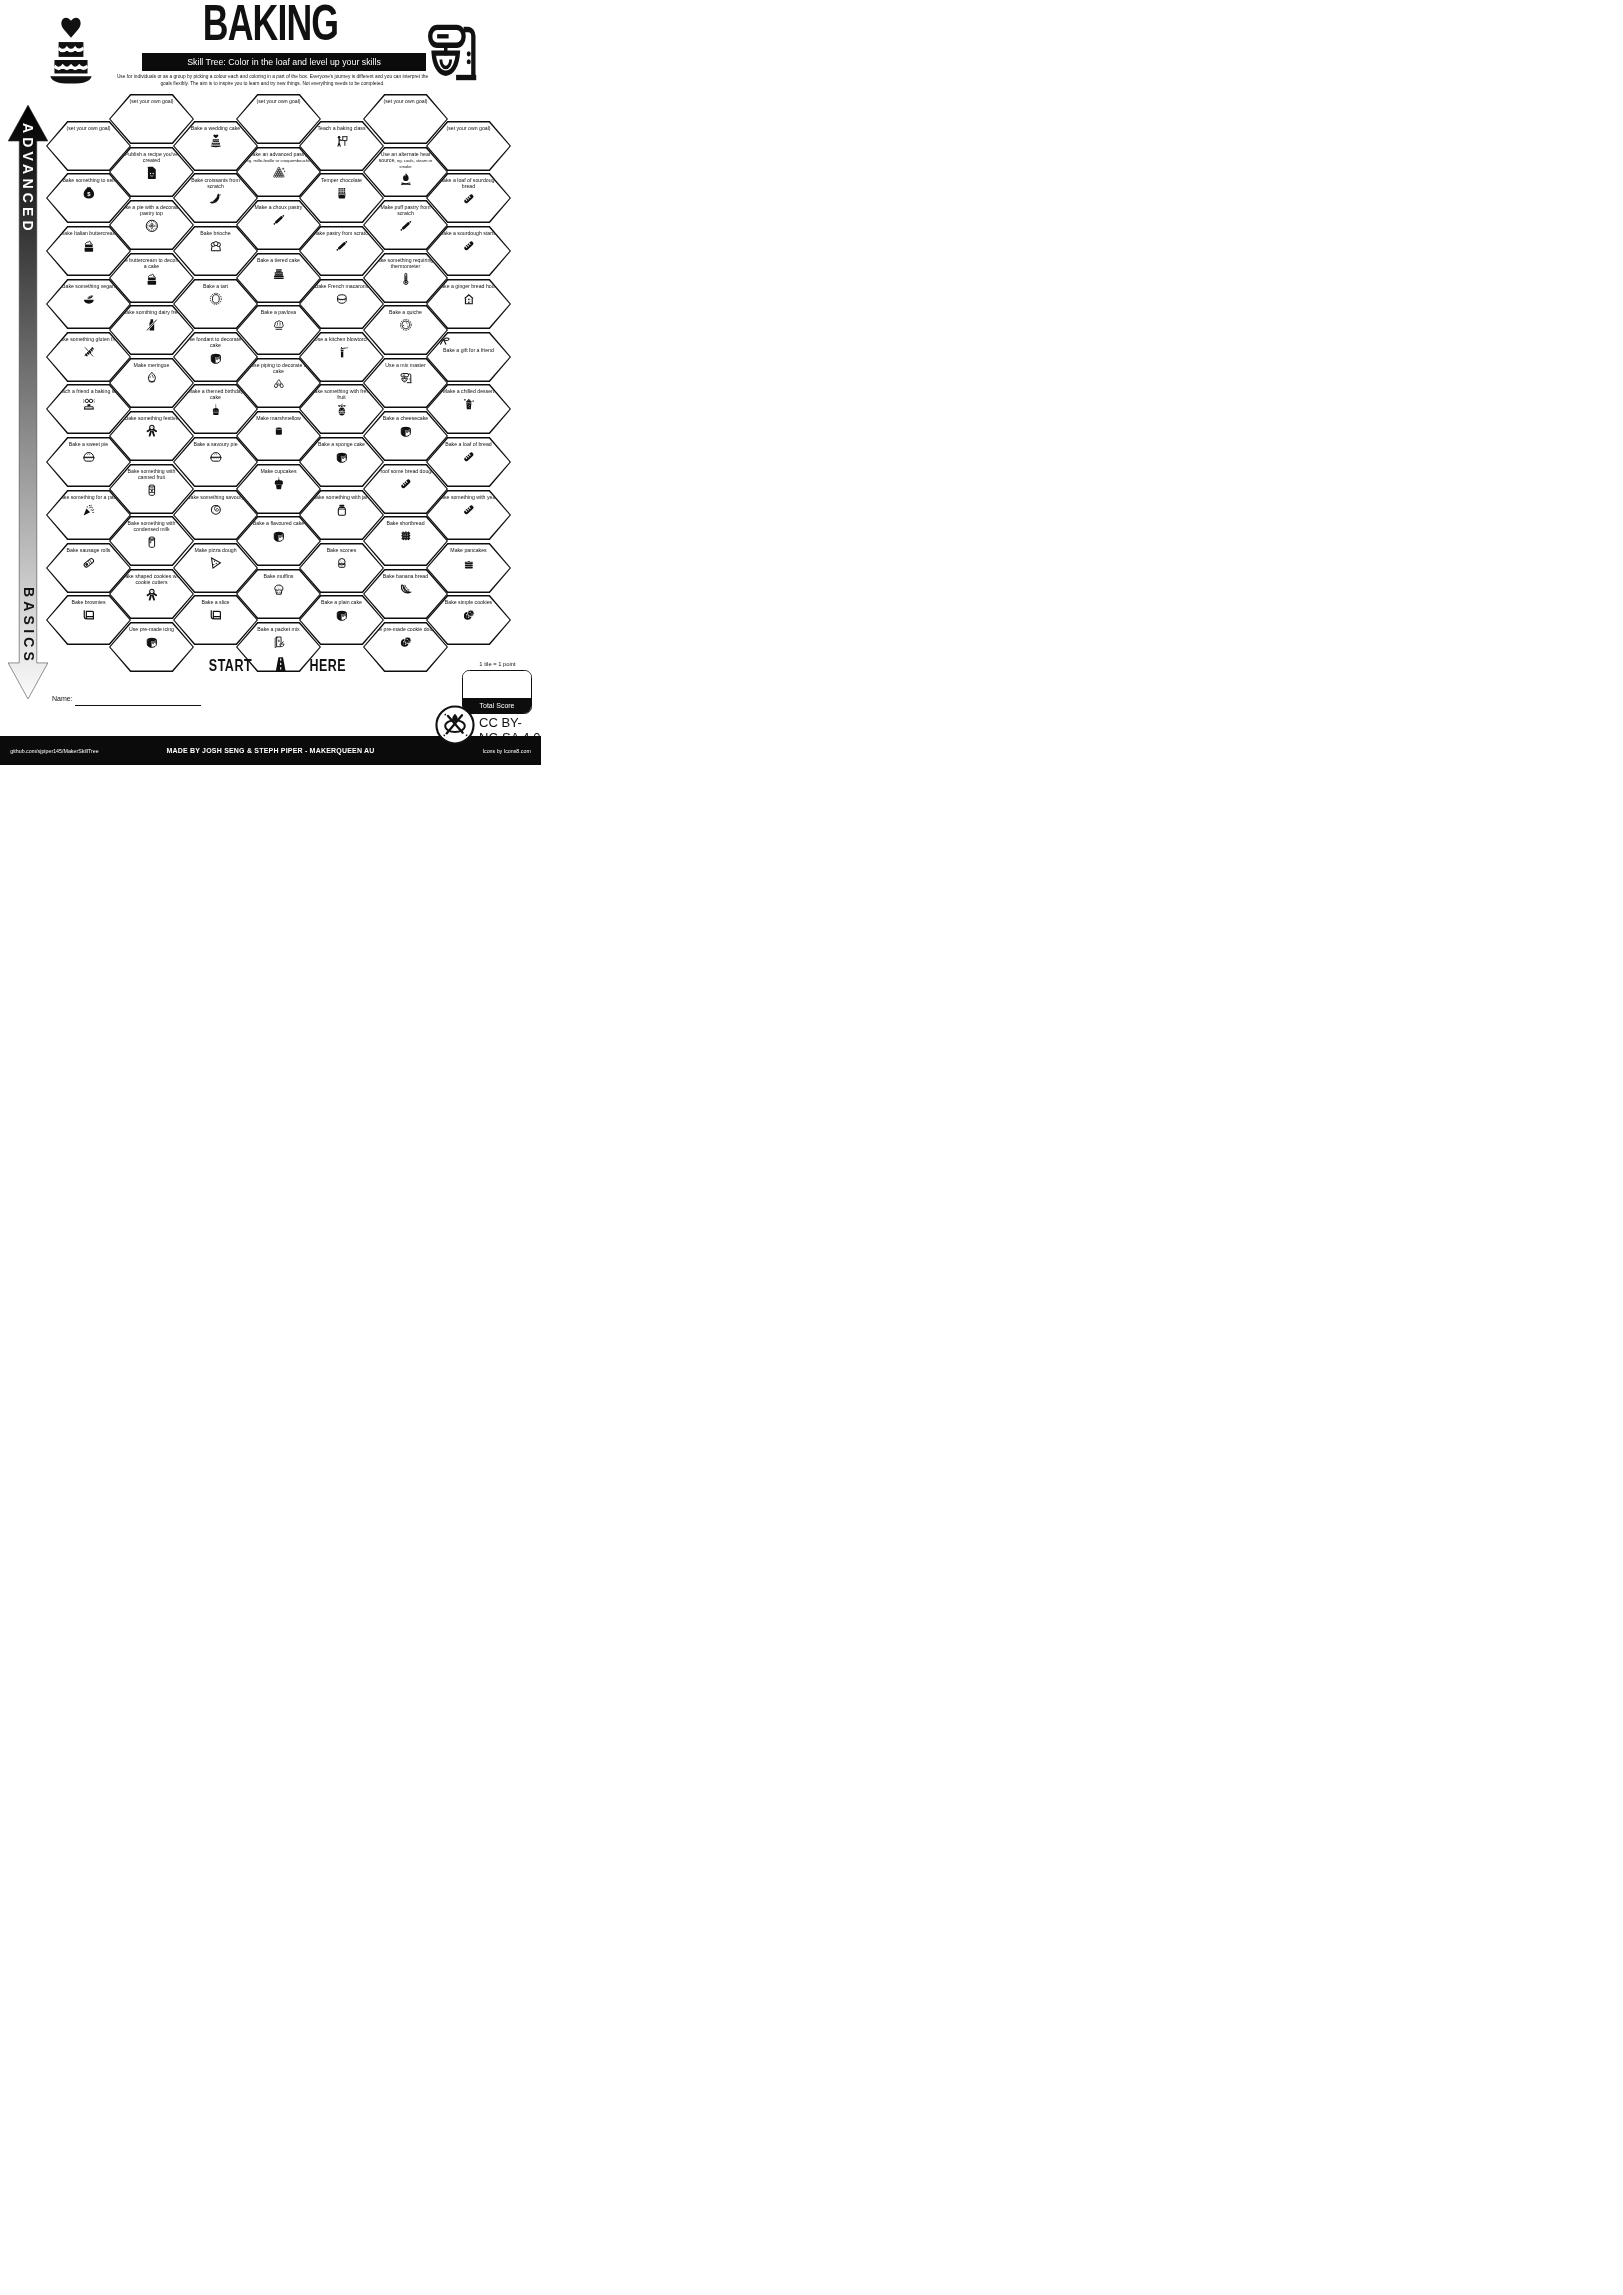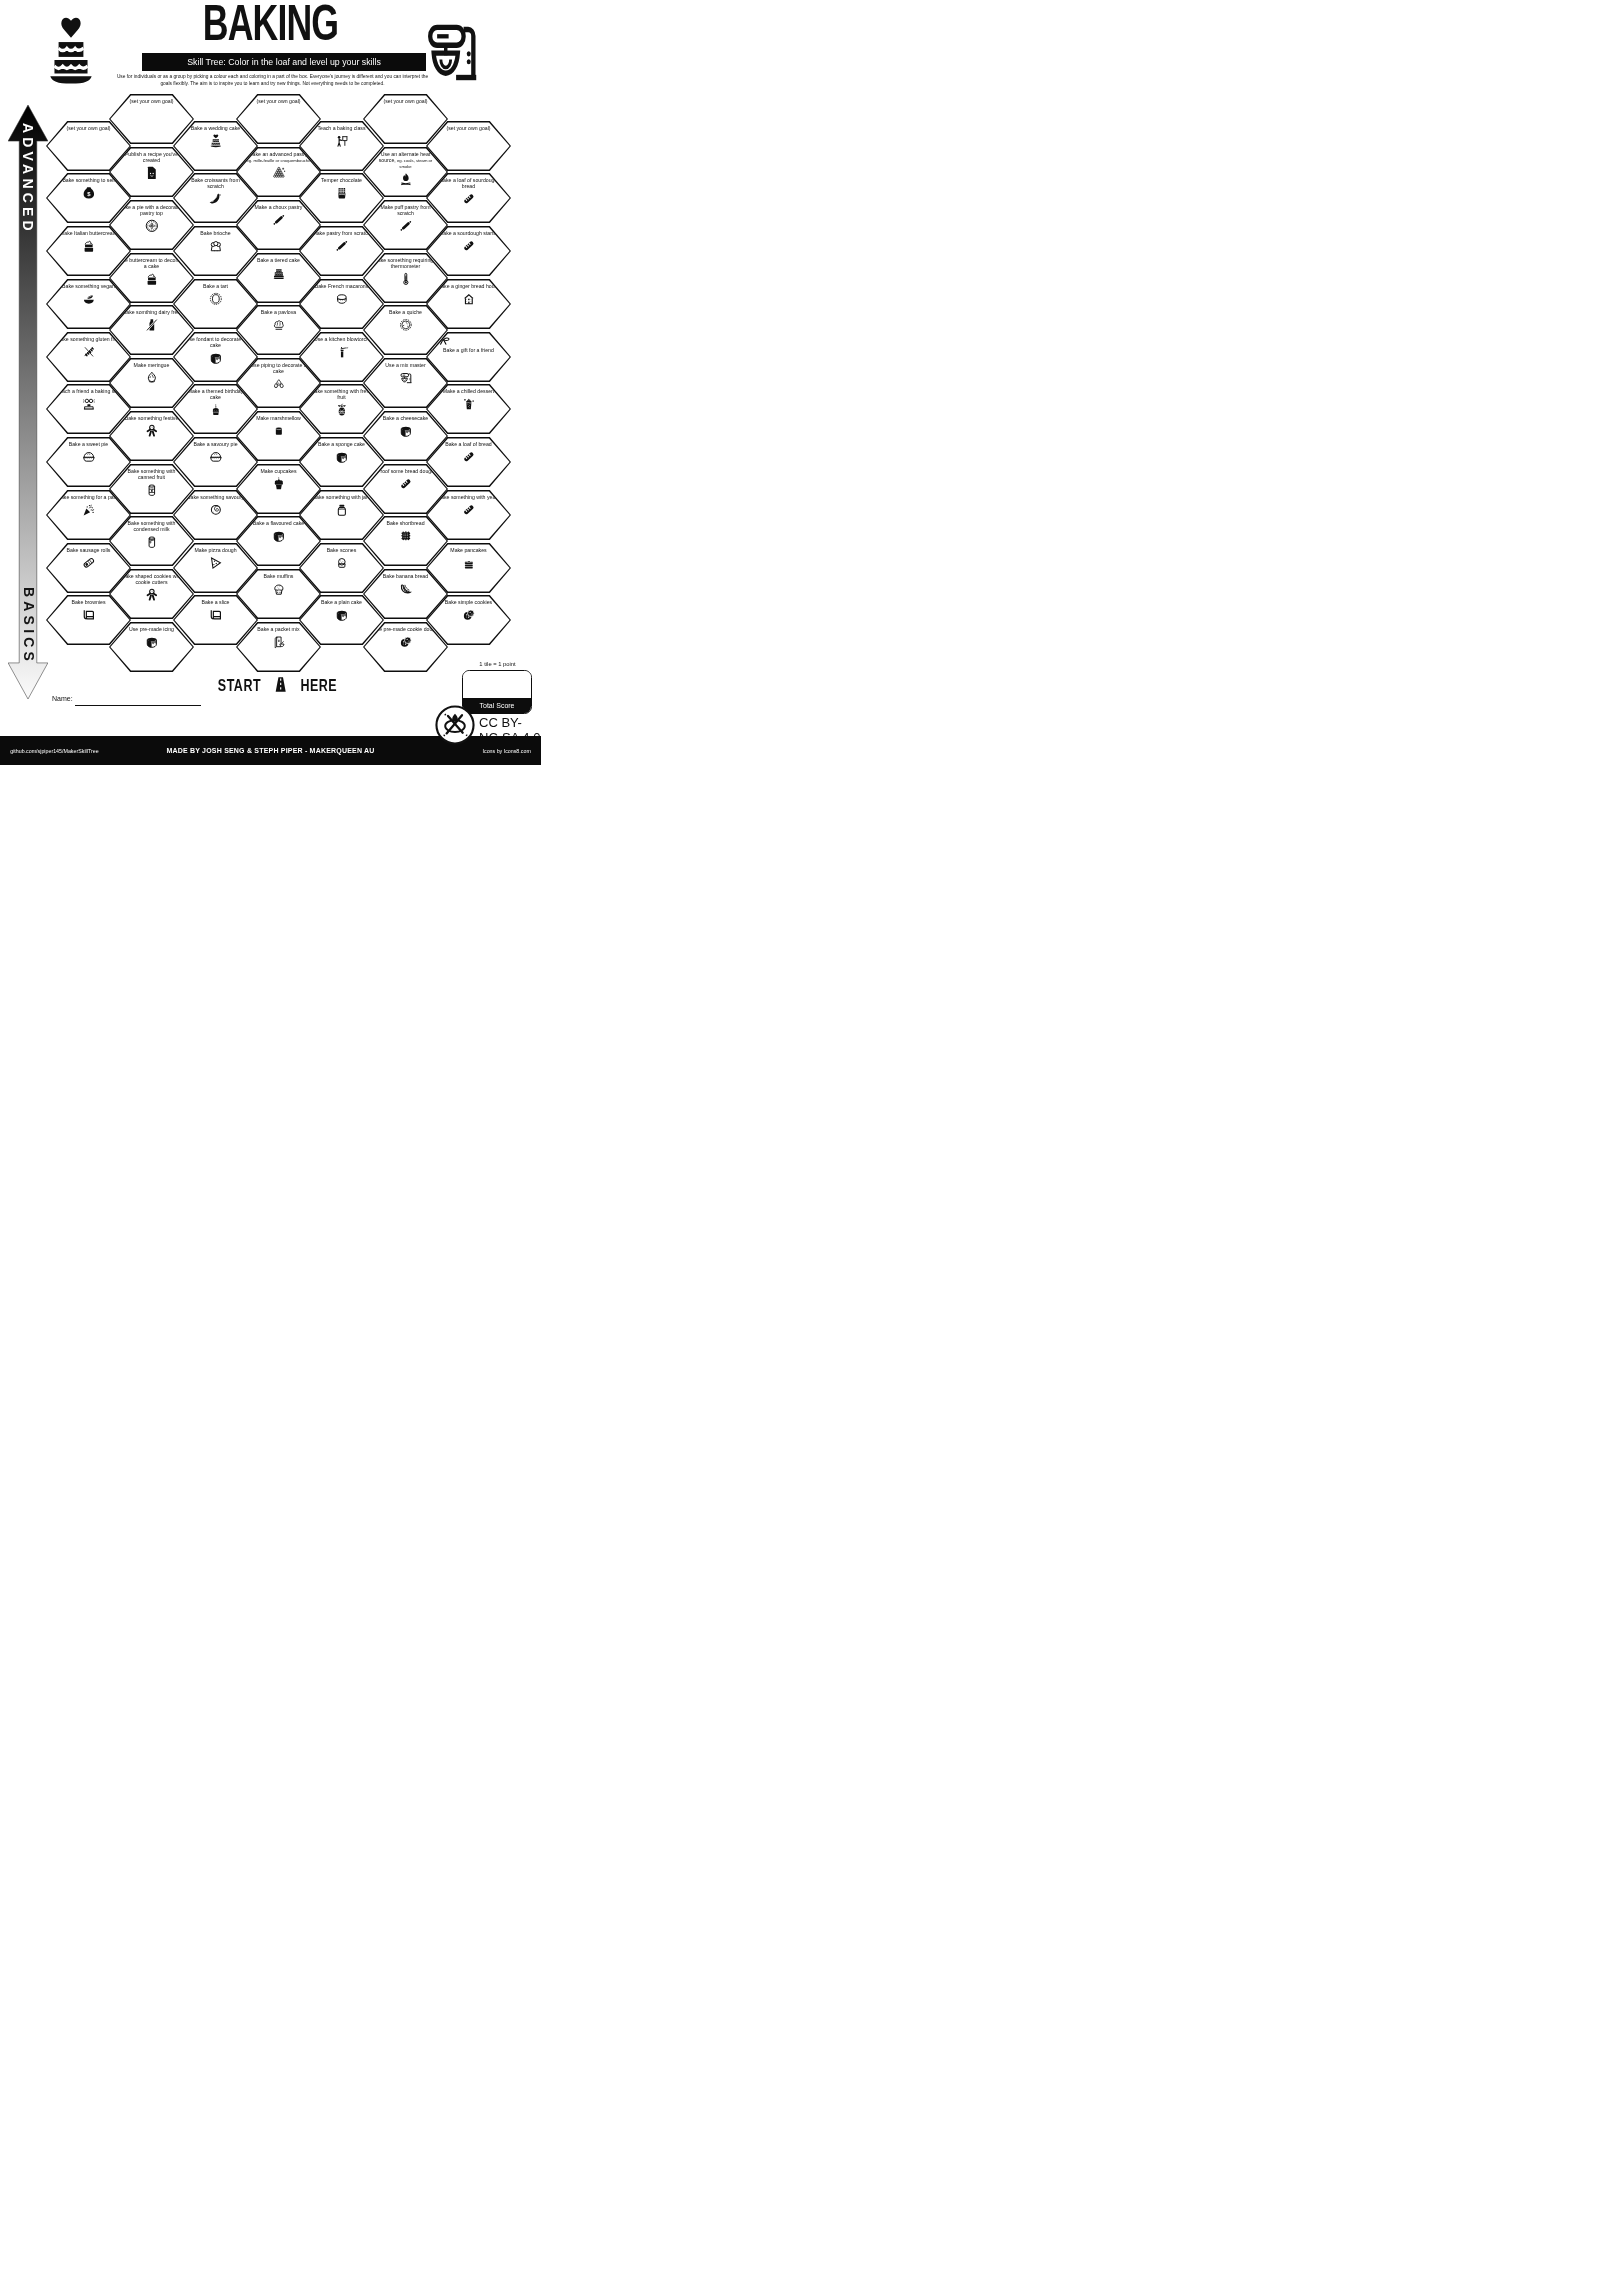--- a/index.html
+++ b/index.html
@@ -32,22 +32,22 @@
      display:flex;flex-direction:column;align-items:center;box-sizing:border-box;padding-top:3.7px;}
   .hex-label{width:80%;margin:0 auto;text-align:center;font-size:5.2px;line-height:1.14;}
   .hex-label .sub{font-size:4.2px;}
   .hex-icon{margin-top:1.4px;line-height:0;}
   .hex-icon svg{width:15.7px;height:15.7px;}
   .hex.bow .hex-icon{position:absolute;top:-1.4px;left:6.5px;margin:0;}
   .hex.bow .hex-icon svg{width:18.5px;height:15.7px;}
   .hex.bow .hex-label{margin-top:11px;}
 
   
-  #start-here{left:194px;top:674px;width:167px;display:flex;align-items:center;
-      justify-content:center;gap:10px;}
+  #start-here{left:194px;top:654px;width:167px;display:flex;align-items:center;
+      justify-content:center;gap:19px;}
   .start-word{font-size:12.5px;font-weight:700;letter-spacing:0.5px;transform:scaleY(1.25);}
   #road-icon svg{width:19.4px;height:21px;}
   #name-row{left:52px;top:695px;font-size:7px;}
   #name-line{left:75px;top:705px;width:126px;border-top:0.9px solid #111;height:0;}
   #tile-note{left:462px;top:661px;width:71px;text-align:center;font-size:5.8px;}
   #total-score-box{left:462px;top:670px;width:70px;height:44px;border:1.4px solid #0d0d0d;
       border-radius:7.4px;overflow:hidden;display:flex;flex-direction:column;box-sizing:border-box;}
   #total-score-input{flex:1;background:#fff;}
   #total-score-bar{height:15.3px;background:#0d0d0d;color:#fff;display:flex;align-items:center;
       justify-content:center;font-size:7px;}

